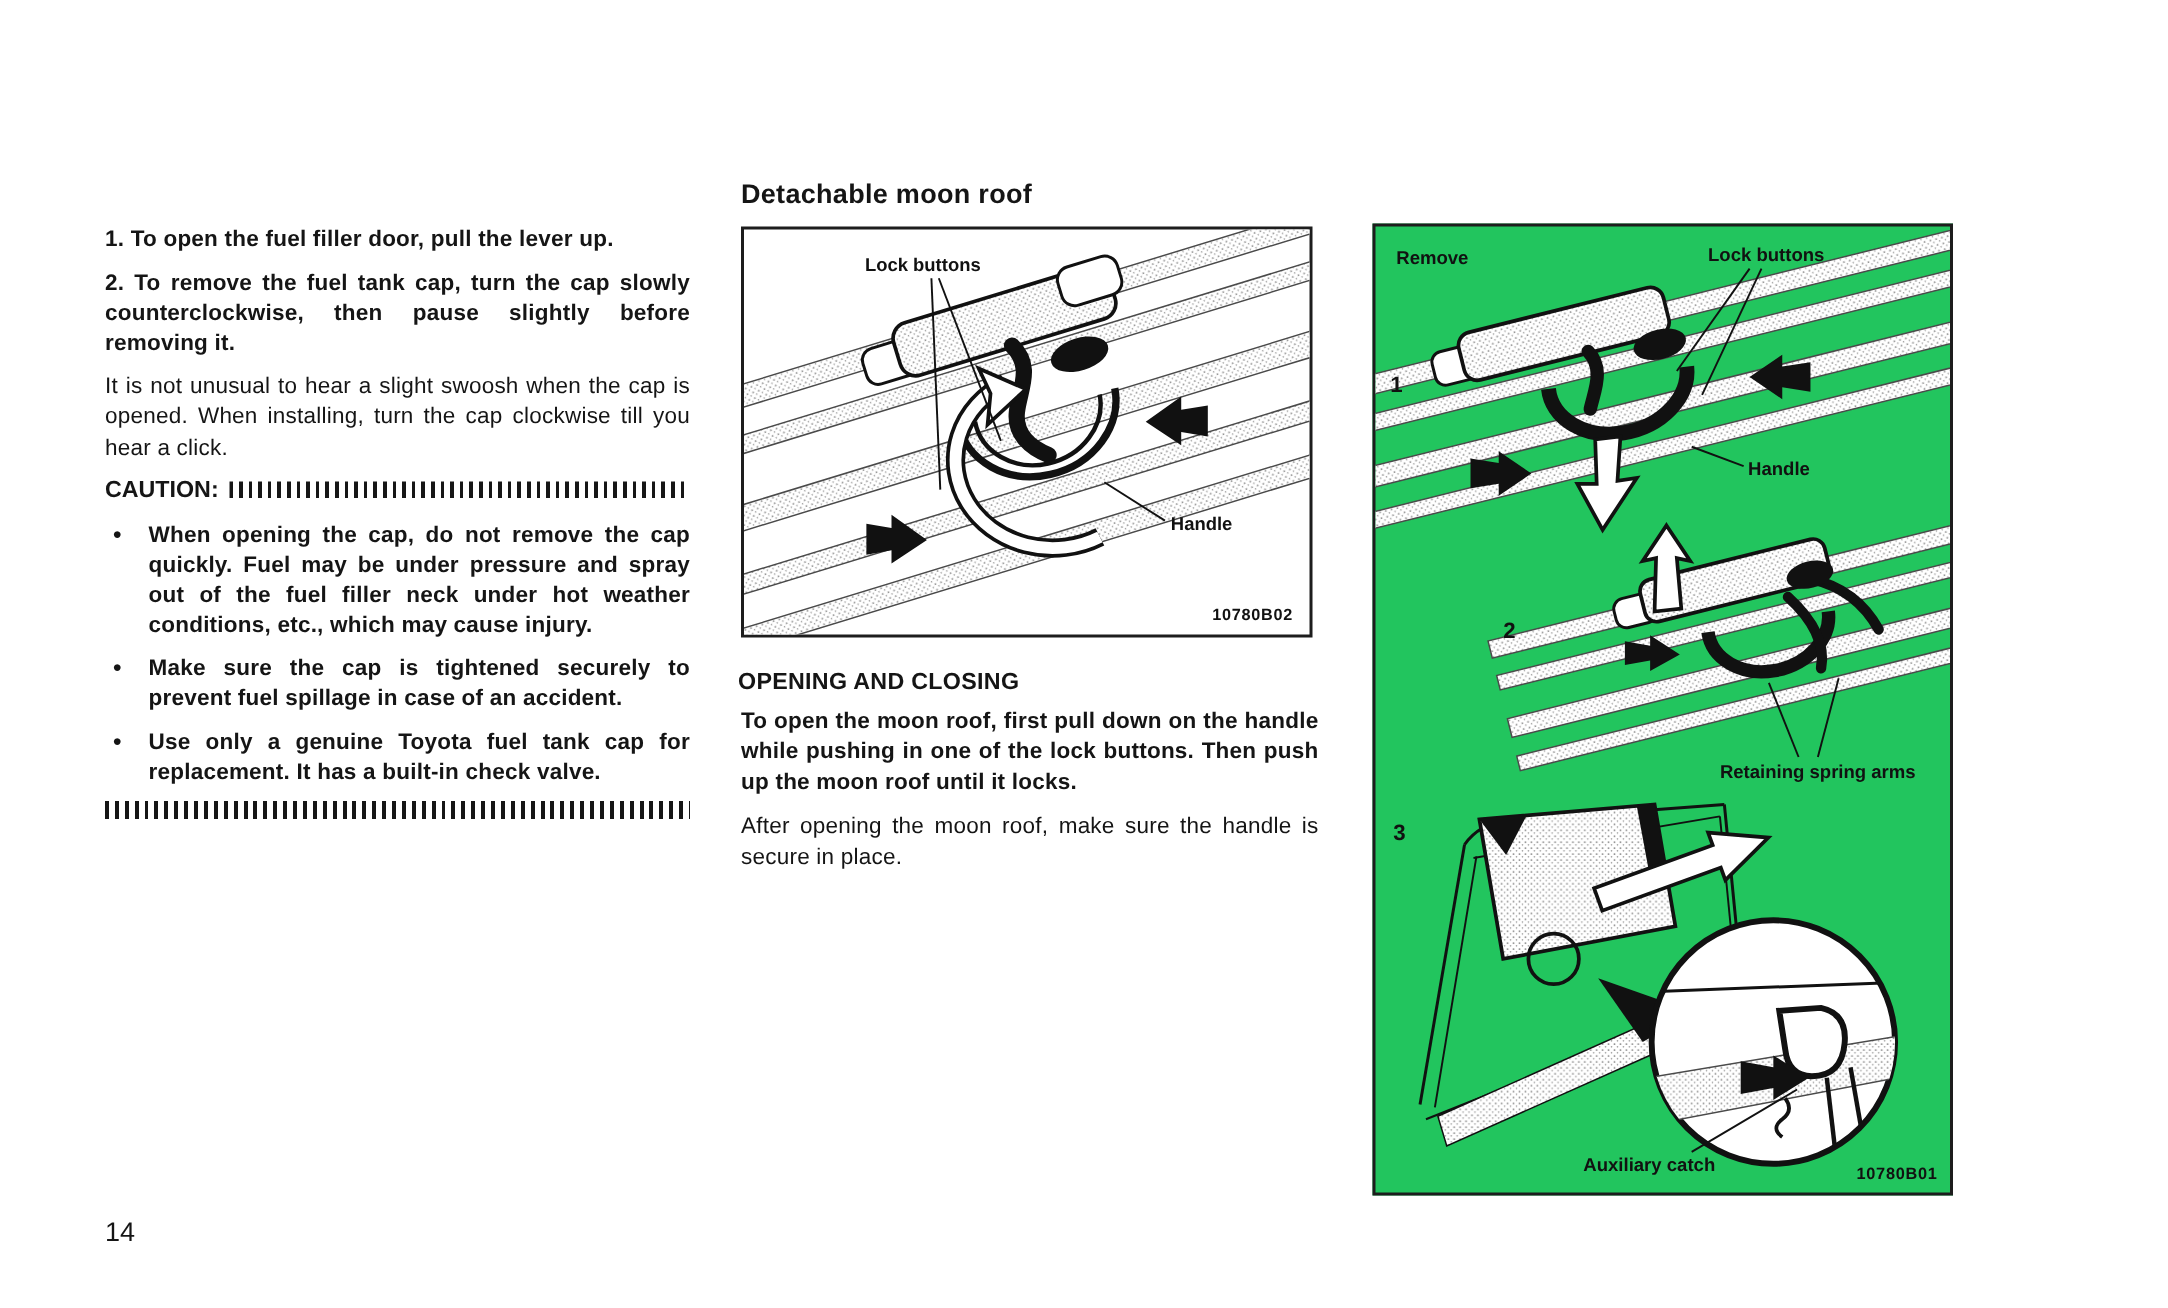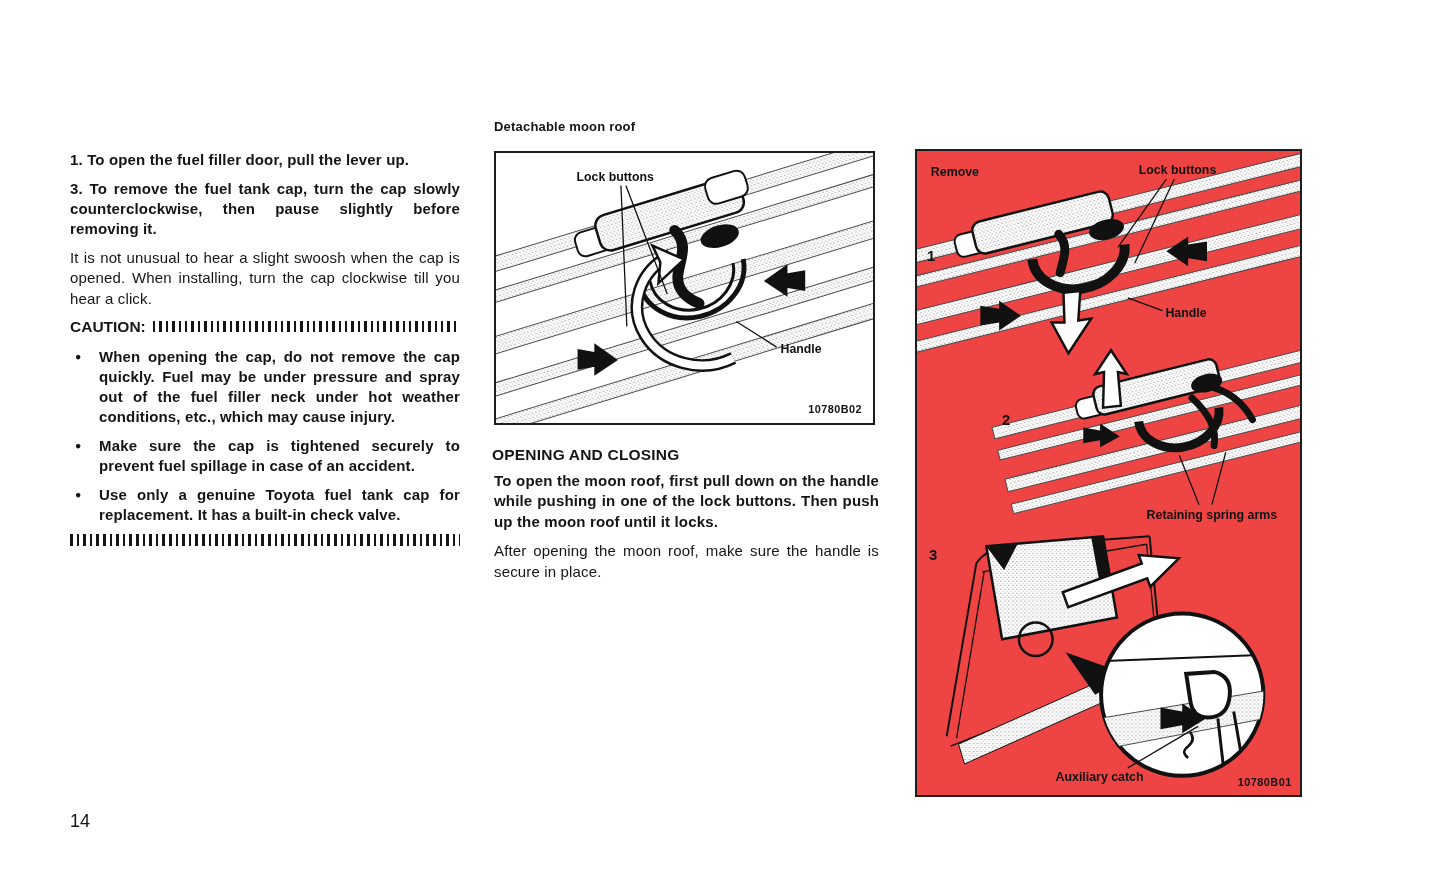--- a/index.html
+++ b/index.html
@@ -31,43 +31,43 @@
     line-height:1.34; text-align:justify; margin-bottom:9px; letter-spacing:0.15px;
   }
   .bullet::before { content:"●"; position:absolute; left:5px; top:2px; font-size:10.5px; }
   .divider-ticks {
     height:12px; margin-top:5px;
     background:repeating-linear-gradient(90deg,#161616 0 2.6px, transparent 2.6px 6.6px);
   }
   .page-num { position:absolute; left:70px; top:811px; font-size:18px; }
 
   
-  .mid-head { position:absolute; left:494px; top:119px; font-size:13px; font-weight:700; letter-spacing:0.2px; }
+  .mid-head { position:absolute; left:494px; top:119px; font-size:18px; font-weight:700; letter-spacing:0.2px; }
   .fig-a { position:absolute; left:494px; top:151px; width:381px; height:274px; border:2px solid #1d1d1d; background:#fff; }
   .fig-a svg, .fig-b svg { display:block; width:100%; height:100%; }
   .mid-sub { position:absolute; left:492px; top:446px; font-size:15.5px; font-weight:700; letter-spacing:0.2px; }
   .mid-paras { position:absolute; left:494px; top:471px; width:385px; }
   .mid-paras p { font-size:15px; line-height:1.36; text-align:justify; margin-bottom:9px; letter-spacing:0.15px; }
 
   
-  .fig-b { position:absolute; left:915px; top:149px; width:387px; height:648px; border:2px solid #1d1d1d; background:#ef4444; }
+  .fig-b { position:absolute; left:915px; top:149px; width:387px; height:648px; border:2px solid #1d1d1d; background:#22c55e; }
 
   svg text { font-family:"Liberation Sans", sans-serif; font-weight:700; font-size:12.5px; fill:#111; }
   svg text.code { font-size:11px; letter-spacing:0.5px; }
   svg text.num { font-size:15px; }
   .ln { stroke:#111; stroke-width:1.3; }
 </style>
 </head>
 <body>
 
 <div class="page">
 
   <div class="col-left">
     <p class="bold">1. To open the fuel filler door, pull the lever up.</p>
-    <p class="bold">3. To remove the fuel tank cap, turn the cap slowly counterclockwise, then pause slightly before removing it.</p>
+    <p class="bold">2. To remove the fuel tank cap, turn the cap slowly counterclockwise, then pause slightly before removing it.</p>
     <p>It is not unusual to hear a slight swoosh when the cap is opened. When installing, turn the cap clockwise till you hear a click.</p>
 
     <div class="caution-row">
       <span class="lbl">CAUTION:</span>
       <span class="ticks"></span>
     </div>
 
     <div class="bullet">When opening the cap, do not remove the cap quickly. Fuel may be under pressure and spray out of the fuel filler neck under hot weather conditions, etc., which may cause injury.</div>
     <div class="bullet">Make sure the cap is tightened securely to prevent fuel spillage in case of an accident.</div>
     <div class="bullet">Use only a genuine Toyota fuel tank cap for replacement. It has a built-in check valve.</div>

